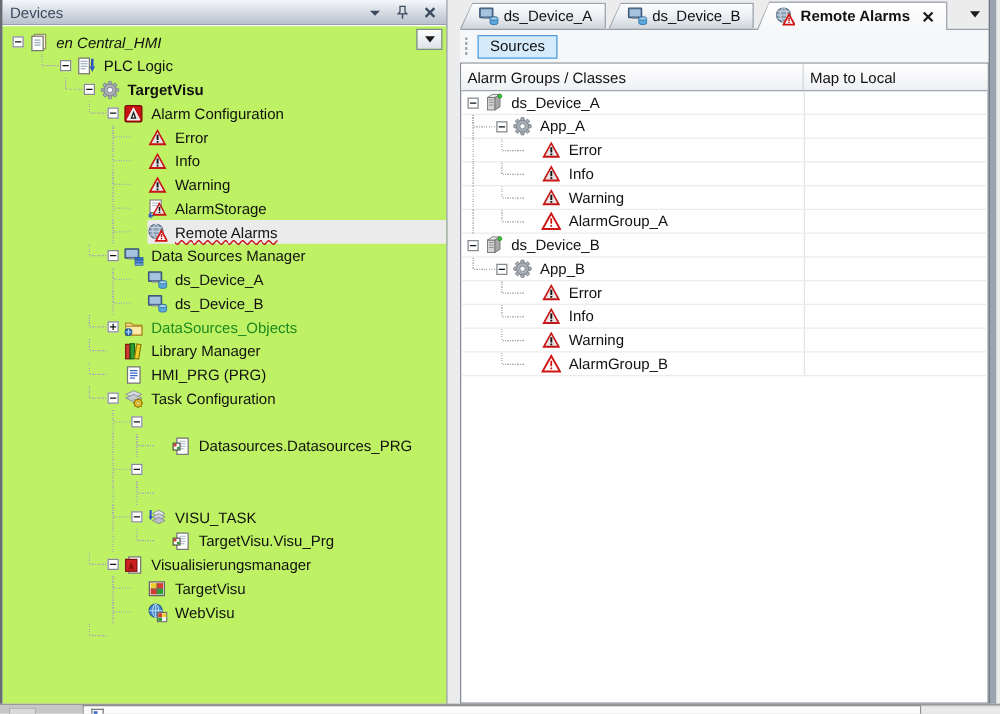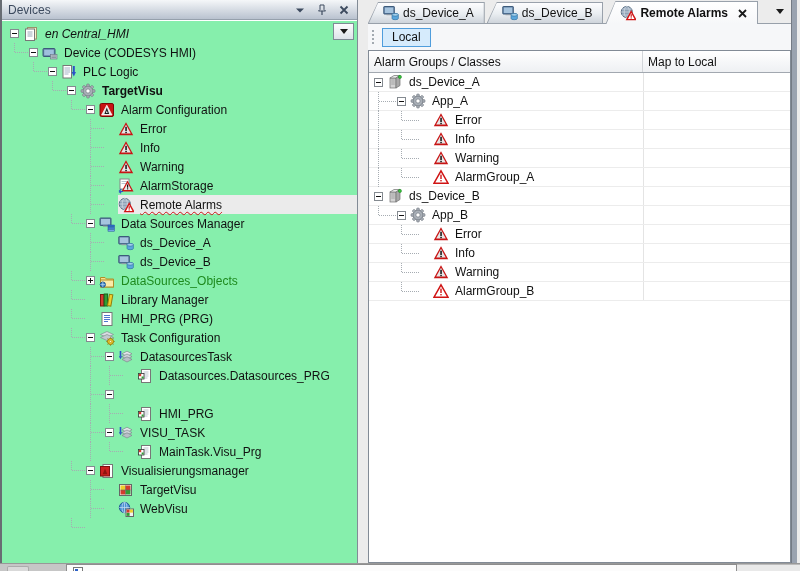--- a/index.html
+++ b/index.html
@@ -13,21 +13,21 @@
   .titlebar{position:absolute;left:2px;right:0;top:0;height:20px;box-sizing:border-box;
     background:linear-gradient(var(--titlebar-top,#f5f7f9),var(--titlebar-bottom,#b9c2cf));
     border-bottom:1px solid #96a0ac;display:flex;align-items:center;color:var(--titlebar-text,#3c4a5e);}
   .pt{padding-left:6px;}
   .spacer{flex:1;}
   .tbtn{width:17px;height:15px;display:flex;align-items:center;justify-content:center;margin-right:5px;flex:none;}
   .tree-dd{position:absolute;top:23px;right:3px;width:21px;height:17px;z-index:5;box-sizing:border-box;
     border:1px solid #7f8a95;background:linear-gradient(#fdfdfd,#dde3ea);
     display:flex;align-items:center;justify-content:center;}
   .dd-arrow{width:0;height:0;border:4px solid transparent;border-top:5px solid #1a1a1a;margin-top:4px;}
-  .tree{position:absolute;left:2px;right:0;top:21px;bottom:0;background:#86efac;padding-top:3px;overflow:hidden;}
+  .tree{position:absolute;left:2px;right:0;top:21px;bottom:0;background:#bef264;padding-top:3px;overflow:hidden;}
 
   
   .trow{position:relative;height:19px;display:flex;align-items:center;white-space:nowrap;}
   .tspace{flex:none;height:1px;}
   .expslot{width:13px;height:19px;display:flex;align-items:center;flex:none;position:relative;z-index:1;}
   .exp{width:9px;height:9px;box-sizing:border-box;border:1px solid #848a90;background:#fff;position:relative;}
   .exp::before{content:'';position:absolute;left:1px;top:3px;width:5px;height:1px;background:#111;}
   .exp.plus::after{content:'';position:absolute;left:3px;top:1px;width:1px;height:5px;background:#111;}
   .ticon{width:16px;height:16px;flex:none;position:relative;z-index:1;}
   .ticon svg,.tab-icon svg{display:block;width:16px;height:16px;}
@@ -134,39 +134,20 @@
               <svg viewBox="0 0 16 16" width="16" height="16">
                 <rect x="4.5" y="1.5" width="9" height="11.5" fill="#f7f0c8" stroke="#98936a"></rect>
                 <rect x="2.5" y="3" width="9" height="11.5" fill="#fff" stroke="#777"></rect>
                 <path d="M4.5 6h5M4.5 8h5M4.5 10h5" stroke="#9aaab8" fill="none"></path>
               </svg>
             </span>
             <span class="tlabel it">en Central_HMI</span>
           </span>
         </div>
         <div class="trow">
-          <span class="guide half" style="left: 12px;"></span>
-          <span class="stub" style="left: 13px; width: 14px;"></span>
-          <span class="tspace" style="width: 27px;"></span>
-          <span class="expslot">
-            <span class="exp minus"></span>
-          </span>
-          <span class="selwrap">
-            <span class="ticon">
-              <svg viewBox="0 0 16 16" width="16" height="16">
-                <rect x="1" y="3.5" width="12" height="8" rx="1" fill="#5f7ea3" stroke="#3c5a7a"></rect>
-                <rect x="2.2" y="4.7" width="9.6" height="5.6" fill="#9fc0dd"></rect>
-                <rect x="8.5" y="9.5" width="6.5" height="4.5" fill="#b9c2cc" stroke="#6a7684" stroke-width="0.6"></rect>
-                <path d="M9.5 11h4.5M9.5 12.5h4.5" stroke="#78828e" stroke-width="0.7"></path>
-              </svg>
-            </span>
-            <span class="tlabel">Device (CODESYS HMI)</span>
-          </span>
-        </div>
-        <div class="trow">
           <span class="guide half" style="left: 31px;"></span>
           <span class="stub" style="left: 32px; width: 14px;"></span>
           <span class="tspace" style="width: 46px;"></span>
           <span class="expslot">
             <span class="exp minus"></span>
           </span>
           <span class="selwrap">
             <span class="ticon">
               <svg viewBox="0 0 16 16" width="16" height="16">
                 <rect x="2" y="1.5" width="8.5" height="12.5" fill="#fff" stroke="#777"></rect>
@@ -447,120 +428,96 @@
           </span>
         </div>
         <div class="trow">
           <span class="guide" style="left: 88px;"></span>
           <span class="guide half" style="left: 88px;"></span>
           <span class="stub" style="left: 89px; width: 14px;"></span>
           <span class="tspace" style="width: 103px;"></span>
           <span class="expslot">
             <span class="exp minus"></span>
           </span>
+        </div>
+        <div class="trow">
+          <span class="guide" style="left: 88px;"></span>
+          <span class="guide" style="left: 107px;"></span>
+          <span class="guide half" style="left: 107px;"></span>
+          <span class="stub" style="left: 108px; width: 14px;"></span>
+          <span class="tspace" style="width: 122px;"></span>
+          <span class="expslot"></span>
+          <span class="selwrap">
+            <span class="ticon">
+              <svg viewBox="0 0 16 16" width="16" height="16">
+                <rect x="4.5" y="1.5" width="9" height="13" fill="#fff" stroke="#777"></rect>
+                <path d="M6.5 4h5M6.5 6h5M6.5 8h5M6.5 10h4" stroke="#aab6c2" stroke-width="0.8"></path>
+                <rect x="1.5" y="5.5" width="5.5" height="5.5" fill="#fff" stroke="#333" stroke-width="0.8"></rect>
+                <rect x="2" y="6" width="2.2" height="2.2" fill="#d23c2e"></rect>
+                <rect x="4.6" y="8.5" width="2" height="2" fill="#2f9e33"></rect>
+              </svg>
+            </span>
+            <span class="tlabel">Datasources.Datasources_PRG</span>
+          </span>
+        </div>
+        <div class="trow">
+          <span class="guide" style="left: 88px;"></span>
+          <span class="guide half" style="left: 88px;"></span>
+          <span class="stub" style="left: 89px; width: 14px;"></span>
+          <span class="tspace" style="width: 103px;"></span>
+          <span class="expslot">
+            <span class="exp minus"></span>
+          </span>
+        </div>
+        <div class="trow">
+          <span class="guide" style="left: 88px;"></span>
+          <span class="guide" style="left: 107px;"></span>
+          <span class="guide half" style="left: 107px;"></span>
+          <span class="stub" style="left: 108px; width: 14px;"></span>
+          <span class="tspace" style="width: 122px;"></span>
+          <span class="expslot"></span>
+        </div>
+        <div class="trow">
+          <span class="guide" style="left: 88px;"></span>
+          <span class="guide half" style="left: 88px;"></span>
+          <span class="stub" style="left: 89px; width: 14px;"></span>
+          <span class="tspace" style="width: 103px;"></span>
+          <span class="expslot">
+            <span class="exp minus"></span>
+          </span>
           <span class="selwrap">
             <span class="ticon">
               <svg viewBox="0 0 16 16" width="16" height="16">
                 <path d="M4 4.8 9 2.2l5 2.6L9 7.4z" fill="#e2e6ea" stroke="#777e85" stroke-width="0.6"></path>
                 <path d="M4 7.6 9 5l5 2.6L9 10.2z" fill="#cdd3d9" stroke="#777e85" stroke-width="0.6"></path>
                 <path d="M4 10.4 9 7.8l5 2.6L9 13z" fill="#b8bfc7" stroke="#777e85" stroke-width="0.6"></path>
                 <path d="M2.5 2v5.6" stroke="#2d52c8" stroke-width="1.6"></path>
                 <polygon points="0.8,7.2 4.2,7.2 2.5,10.2" fill="#2d52c8"></polygon>
               </svg>
             </span>
-            <span class="tlabel">DatasourcesTask</span>
-          </span>
-        </div>
-        <div class="trow">
-          <span class="guide" style="left: 88px;"></span>
-          <span class="guide" style="left: 107px;"></span>
+            <span class="tlabel">VISU_TASK</span>
+          </span>
+        </div>
+        <div class="trow">
+          <span class="guide" style="left: 88px;"></span>
           <span class="guide half" style="left: 107px;"></span>
           <span class="stub" style="left: 108px; width: 14px;"></span>
           <span class="tspace" style="width: 122px;"></span>
           <span class="expslot"></span>
           <span class="selwrap">
             <span class="ticon">
               <svg viewBox="0 0 16 16" width="16" height="16">
                 <rect x="4.5" y="1.5" width="9" height="13" fill="#fff" stroke="#777"></rect>
                 <path d="M6.5 4h5M6.5 6h5M6.5 8h5M6.5 10h4" stroke="#aab6c2" stroke-width="0.8"></path>
                 <rect x="1.5" y="5.5" width="5.5" height="5.5" fill="#fff" stroke="#333" stroke-width="0.8"></rect>
                 <rect x="2" y="6" width="2.2" height="2.2" fill="#d23c2e"></rect>
                 <rect x="4.6" y="8.5" width="2" height="2" fill="#2f9e33"></rect>
               </svg>
             </span>
-            <span class="tlabel">Datasources.Datasources_PRG</span>
-          </span>
-        </div>
-        <div class="trow">
-          <span class="guide" style="left: 88px;"></span>
-          <span class="guide half" style="left: 88px;"></span>
-          <span class="stub" style="left: 89px; width: 14px;"></span>
-          <span class="tspace" style="width: 103px;"></span>
-          <span class="expslot">
-            <span class="exp minus"></span>
-          </span>
-        </div>
-        <div class="trow">
-          <span class="guide" style="left: 88px;"></span>
-          <span class="guide" style="left: 107px;"></span>
-          <span class="guide half" style="left: 107px;"></span>
-          <span class="stub" style="left: 108px; width: 14px;"></span>
-          <span class="tspace" style="width: 122px;"></span>
-          <span class="expslot"></span>
-          <span class="selwrap">
-            <span class="ticon">
-              <svg viewBox="0 0 16 16" width="16" height="16">
-                <rect x="4.5" y="1.5" width="9" height="13" fill="#fff" stroke="#777"></rect>
-                <path d="M6.5 4h5M6.5 6h5M6.5 8h5M6.5 10h4" stroke="#aab6c2" stroke-width="0.8"></path>
-                <rect x="1.5" y="5.5" width="5.5" height="5.5" fill="#fff" stroke="#333" stroke-width="0.8"></rect>
-                <rect x="2" y="6" width="2.2" height="2.2" fill="#d23c2e"></rect>
-                <rect x="4.6" y="8.5" width="2" height="2" fill="#2f9e33"></rect>
-              </svg>
-            </span>
-            <span class="tlabel">HMI_PRG</span>
-          </span>
-        </div>
-        <div class="trow">
-          <span class="guide" style="left: 88px;"></span>
-          <span class="guide half" style="left: 88px;"></span>
-          <span class="stub" style="left: 89px; width: 14px;"></span>
-          <span class="tspace" style="width: 103px;"></span>
-          <span class="expslot">
-            <span class="exp minus"></span>
-          </span>
-          <span class="selwrap">
-            <span class="ticon">
-              <svg viewBox="0 0 16 16" width="16" height="16">
-                <path d="M4 4.8 9 2.2l5 2.6L9 7.4z" fill="#e2e6ea" stroke="#777e85" stroke-width="0.6"></path>
-                <path d="M4 7.6 9 5l5 2.6L9 10.2z" fill="#cdd3d9" stroke="#777e85" stroke-width="0.6"></path>
-                <path d="M4 10.4 9 7.8l5 2.6L9 13z" fill="#b8bfc7" stroke="#777e85" stroke-width="0.6"></path>
-                <path d="M2.5 2v5.6" stroke="#2d52c8" stroke-width="1.6"></path>
-                <polygon points="0.8,7.2 4.2,7.2 2.5,10.2" fill="#2d52c8"></polygon>
-              </svg>
-            </span>
-            <span class="tlabel">VISU_TASK</span>
-          </span>
-        </div>
-        <div class="trow">
-          <span class="guide" style="left: 88px;"></span>
-          <span class="guide half" style="left: 107px;"></span>
-          <span class="stub" style="left: 108px; width: 14px;"></span>
-          <span class="tspace" style="width: 122px;"></span>
-          <span class="expslot"></span>
-          <span class="selwrap">
-            <span class="ticon">
-              <svg viewBox="0 0 16 16" width="16" height="16">
-                <rect x="4.5" y="1.5" width="9" height="13" fill="#fff" stroke="#777"></rect>
-                <path d="M6.5 4h5M6.5 6h5M6.5 8h5M6.5 10h4" stroke="#aab6c2" stroke-width="0.8"></path>
-                <rect x="1.5" y="5.5" width="5.5" height="5.5" fill="#fff" stroke="#333" stroke-width="0.8"></rect>
-                <rect x="2" y="6" width="2.2" height="2.2" fill="#d23c2e"></rect>
-                <rect x="4.6" y="8.5" width="2" height="2" fill="#2f9e33"></rect>
-              </svg>
-            </span>
-            <span class="tlabel">MainTask.Visu_Prg</span>
+            <span class="tlabel">TargetVisu.Visu_Prg</span>
           </span>
         </div>
         <div class="trow">
           <span class="guide half" style="left: 69px;"></span>
           <span class="stub" style="left: 70px; width: 14px;"></span>
           <span class="tspace" style="width: 84px;"></span>
           <span class="expslot">
             <span class="exp minus"></span>
           </span>
           <span class="selwrap">
@@ -672,21 +629,21 @@
               <svg width="9" height="9" viewBox="0 0 9 9">
                 <path d="M1 1 8 8 M8 1 1 8" stroke="#1a1a1a" stroke-width="1.8"></path>
               </svg>
             </span>
           </div>
         </div>
       </div>
     <span class="tab-dd"></span>
     <div class="toolbar">
       <span class="grip"></span>
-      <button class="btn-update">Local</button>
+      <button class="btn-update">Sources</button>
     </div>
     <div class="content">
       <div class="thead">
         <span class="th th1">Alarm Groups / Classes</span>
         <span class="th th2">Map to Local</span>
       </div>
       <div class="rows" id="right-rows">
         <div class="colline" id="colline" style="height: 228px;"></div>
       <div class="rrow trow">
             <div class="rcol1">

